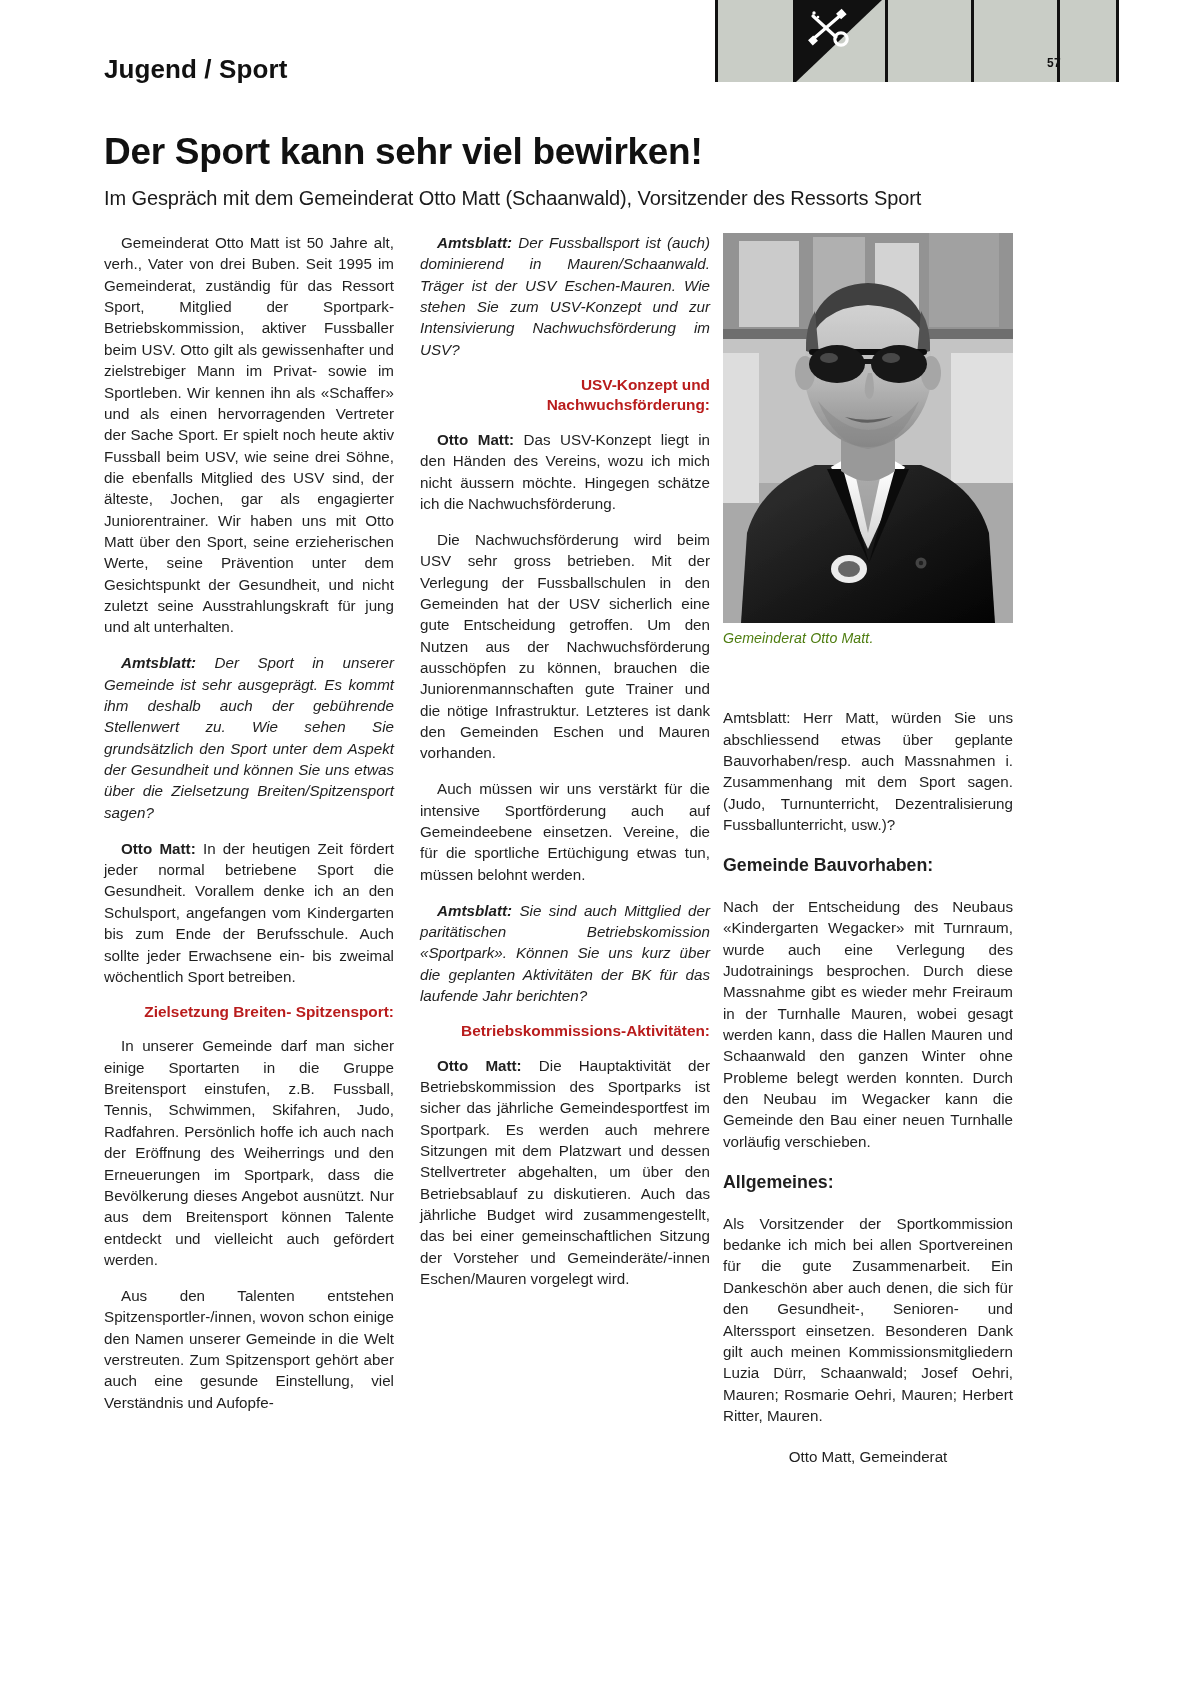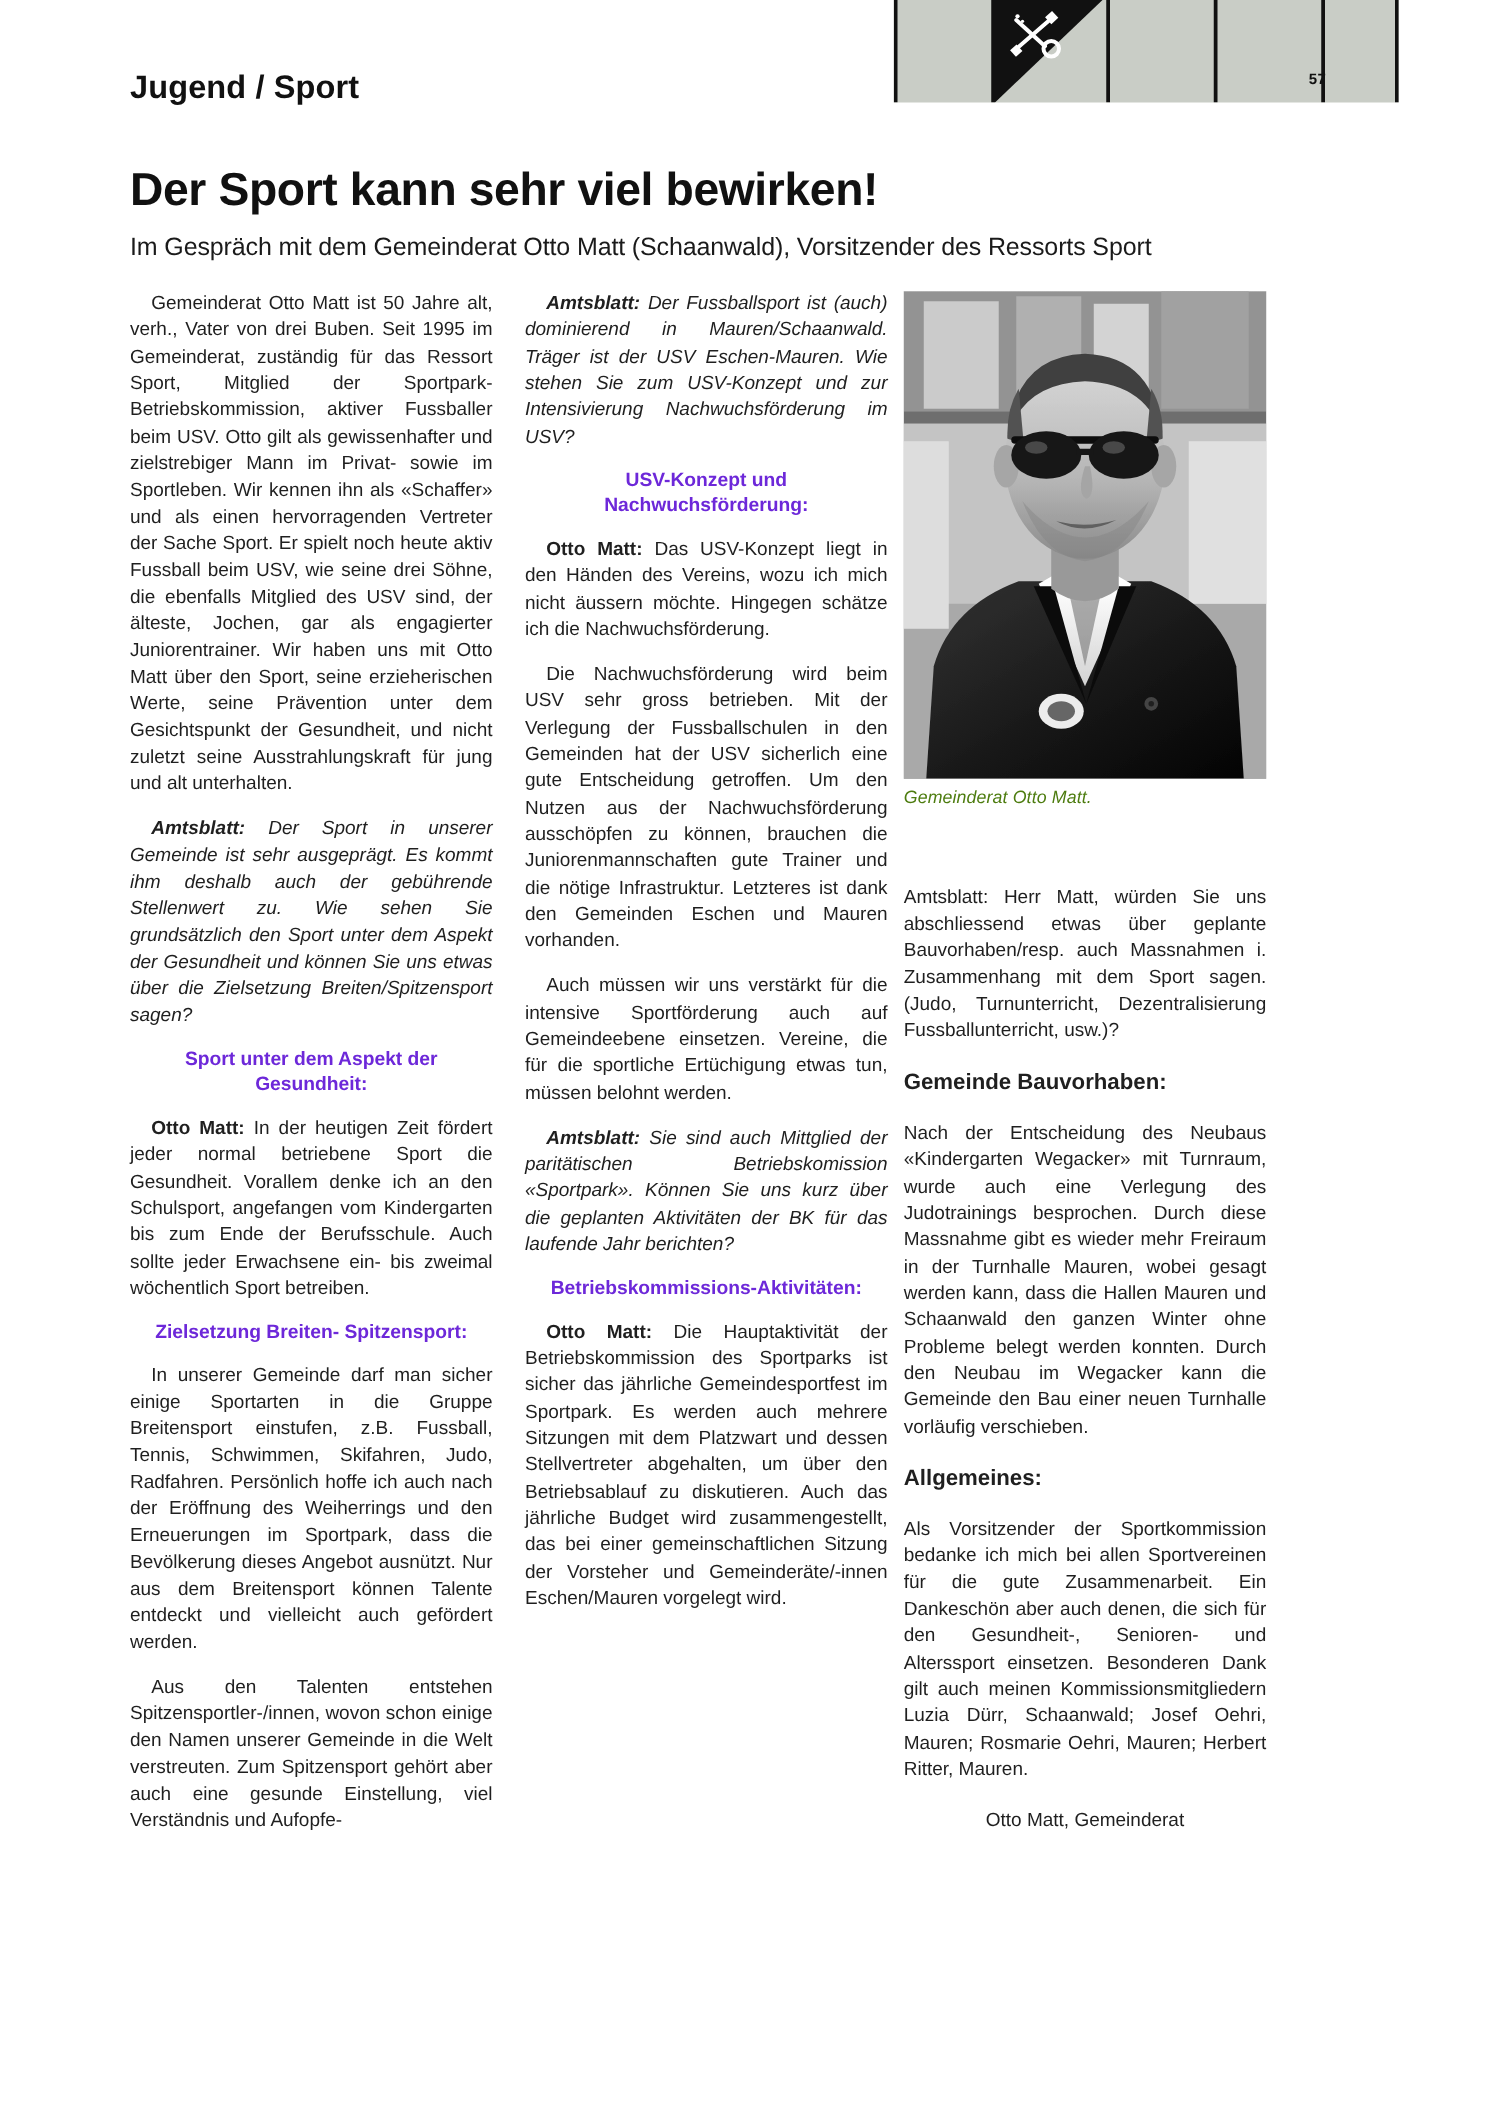--- a/index.html
+++ b/index.html
@@ -135,22 +135,22 @@
     text-indent: 0;
   }
   .col p.italic {
     font-style: italic;
   }
   .col h3 {
     margin: 6px 0 13px 0;
     font-size: 15.4px;
     font-weight: bold;
     line-height: 1.34;
-    text-align: center;
-    color: #6d28d9;
+    text-align: right;
+    color: #b91c1c;
   }
   .col .lead {
     font-weight: bold;
     font-style: normal;
   }
   .col .lead-ital {
     font-weight: bold;
     font-style: italic;
   }
   .signature {
@@ -229,21 +229,20 @@
   </div>
 
   <div class="headline">Der Sport kann sehr viel bewirken!</div>
   <div class="subhead">Im Gespräch mit dem Gemeinderat Otto Matt (Schaanwald), Vorsitzender des Ressorts Sport</div>
 
   <div class="col" id="col1">
     <p class="indent">Gemeinderat Otto Matt ist 50 Jahre alt, verh., Vater von drei Buben. Seit 1995 im Gemeinderat, zuständig für das Ressort Sport, Mitglied der Sportpark-Betriebskommission, aktiver Fussballer beim USV. Otto gilt als gewissenhafter und zielstrebiger Mann im Privat- sowie im Sportleben. Wir kennen ihn als «Schaffer» und als einen hervorragenden Vertreter der Sache Sport. Er spielt noch heute aktiv Fussball beim USV, wie seine drei Söhne, die ebenfalls Mitglied des USV sind, der älteste, Jochen, gar als engagierter Juniorentrainer. Wir haben uns mit Otto Matt über den Sport, seine erzieherischen Werte, seine Prävention unter dem Gesichtspunkt der Gesundheit, und nicht zuletzt seine Ausstrahlungskraft für jung und alt unterhalten.</p>
 
     <p class="indent italic"><span class="lead-ital">Amtsblatt:</span><span> Der Sport in unserer Gemeinde ist sehr ausgeprägt. Es kommt ihm deshalb auch der gebührende Stellenwert zu. Wie sehen Sie grundsätzlich den Sport unter dem Aspekt der Gesundheit und können Sie uns etwas über die Zielsetzung Breiten/Spitzensport sagen?</span></p>
 
-    <h3>Sport unter dem Aspekt der Gesundheit:</h3>
 
     <p class="indent"><span class="lead">Otto Matt:</span><span> In der heutigen Zeit fördert jeder normal betriebene Sport die Gesundheit. Vorallem denke ich an den Schulsport, angefangen vom Kindergarten bis zum Ende der Berufsschule. Auch sollte jeder Erwachsene ein- bis zweimal wöchentlich Sport betreiben.</span></p>
 
     <h3>Zielsetzung Breiten- Spitzensport:</h3>
 
     <p class="indent">In unserer Gemeinde darf man sicher einige Sportarten in die Gruppe Breitensport einstufen, z.B. Fussball, Tennis, Schwimmen, Skifahren, Judo, Radfahren. Persönlich hoffe ich auch nach der Eröffnung des Weiherrings und den Erneuerungen im Sportpark, dass die Bevölkerung dieses Angebot ausnützt. Nur aus dem Breitensport können Talente entdeckt und vielleicht auch gefördert werden.</p>
     <p class="indent">Aus den Talenten entstehen Spitzensportler-/innen, wovon schon einige den Namen unserer Gemeinde in die Welt verstreuten. Zum Spitzensport gehört aber auch eine gesunde Einstellung, viel Verständnis und Aufopfe-</p>
   </div>
 
   <div class="col" id="col2">

